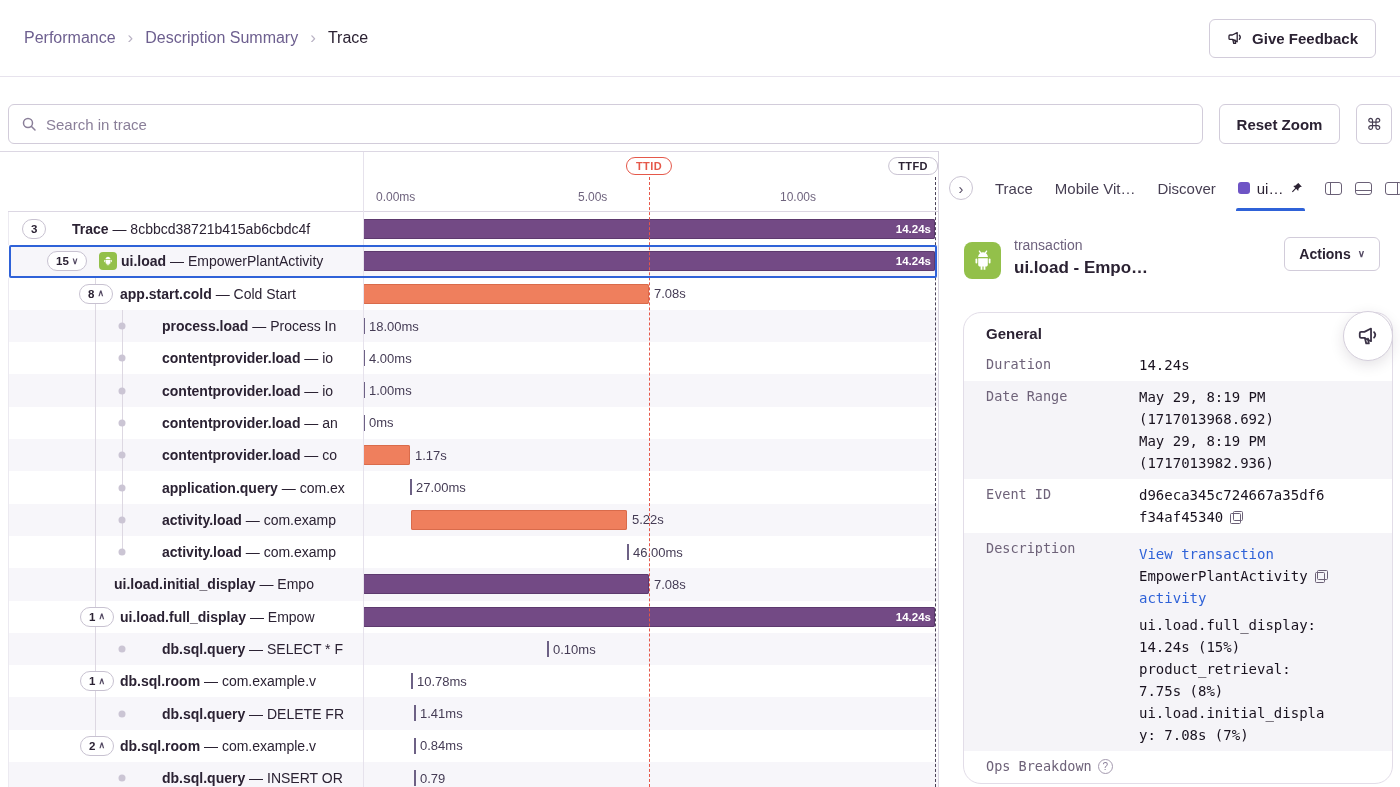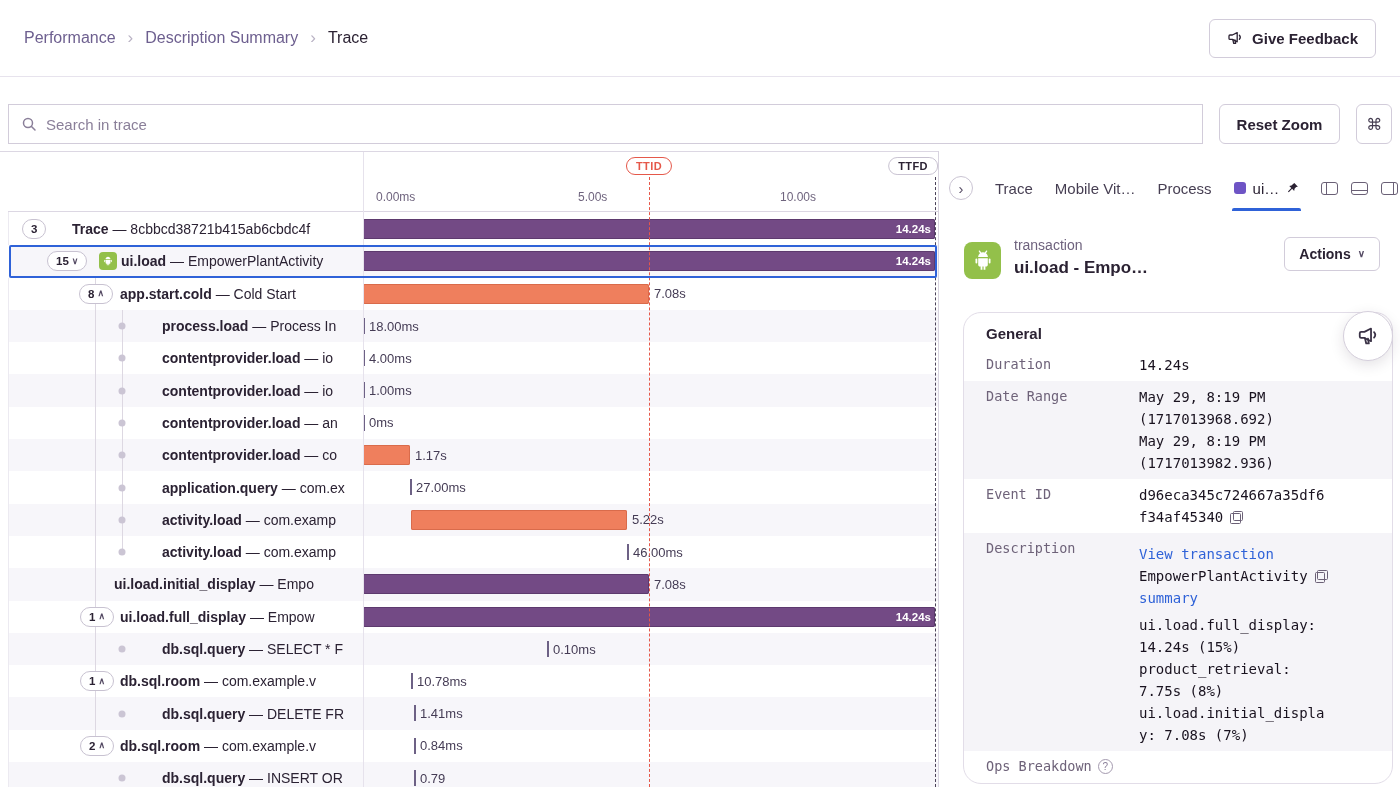--- a/index.html
+++ b/index.html
@@ -13,21 +13,21 @@
   .bc-item { color:#6d5f8f; cursor:pointer; }
   .bc-item.current { color:#2b2233; }
   .bc-sep { color:#b9b2c4; font-size:17px; }
   .top-actions { margin-left:auto; display:flex; gap:18px; }
   .btn { display:inline-flex; align-items:center; gap:9px; border:1px solid #d2ccda; border-radius:6px;
          background:#fff; font-weight:700; font-size:15px; color:#2b2233; padding:0 17px; height:39px;
          cursor:pointer; font-family:inherit; white-space:nowrap; }
 
   
   #toolbar { position:absolute; top:104px; left:8px; right:8px; height:40px; display:flex; gap:16px; }
-  .search { width:1209px; height:40px; border:1px solid #d2ccda; border-radius:0; display:flex;
+  .search { width:1209px; height:40px; border:1px solid #d2ccda; border-radius:6px; display:flex;
             align-items:center; padding:0 12px; gap:9px; background:#fff; }
   .search input { border:none; outline:none; flex:1; font-size:15px; color:#2b2233; font-family:inherit; background:transparent; }
   .search input::placeholder { color:#8a7f99; }
   .kbd-btn { width:36px; height:40px; display:flex; align-items:center; justify-content:center; font-size:16px;
              border:1px solid #d2ccda; border-radius:6px; background:#fff; color:#463e52; cursor:pointer; }
 
   
   #main { position:absolute; top:151px; left:0; right:0; bottom:0; border-top:1px solid #dcd7e3; overflow:hidden; background:#fff; }
   .left-edge { position:absolute; left:8px; top:0; bottom:0; width:0; border-left:1px solid #eceaf1; }
   #time-header { position:absolute; left:8px; top:0; width:930px; height:60px; border-bottom:1px solid #dcd7e3; background:#fff; z-index:3; }
@@ -291,21 +291,21 @@
     <div class="mpill ttfd" style="left:913px">TTFD</div>
   </div>
 
 <div id="panel">
   <div class="ptabs">
     <span class="circ">
       <span>›</span>
     </span>
     <span class="ptab">Trace</span>
     <span class="ptab">Mobile Vit…</span>
-    <span class="ptab">Process</span>
+    <span class="ptab">Discover</span>
     <span class="ptab active">
       <span class="opsq"></span>
       <span>ui…</span>
       <span style="display:inline-flex;">
         <svg width="13" height="13" viewBox="0 0 14 14" fill="#2b2233">
             <path d="M9 1.2 12.8 5l-1.9.5-1.7 1.7-.4 2.4-2.2-2.2L3 11l-.9-.9 3.6-3.6-2.2-2.2 2.4-.4 1.7-1.7z"></path>
           </svg>
       </span>
     </span>
     <span class="lays">
@@ -358,21 +358,21 @@
           <div class="g-value">
             <div class="g-line">d96eca345c724667a35df6</div>
             <div class="g-line">f34af45340<span class="copy"></span></div>
           </div>
         </div>
         <div class="g-row shaded">
           <div class="g-label">Description</div>
           <div class="g-value">
             <div class="g-line link gap">View transaction</div>
             <div class="g-line">EmpowerPlantActivity<span class="copy"></span></div>
-            <div class="g-line link">summary</div>
+            <div class="g-line link">activity</div>
             <div class="g-line gap">ui.load.full_display:</div>
             <div class="g-line">14.24s (15%)</div>
             <div class="g-line">product_retrieval:</div>
             <div class="g-line">7.75s (8%)</div>
             <div class="g-line">ui.load.initial_displa</div>
             <div class="g-line">y: 7.08s (7%)</div>
           </div>
         </div>
         <div class="g-row">
           <div class="g-label">Ops Breakdown<span class="qicon">?</span></div>

